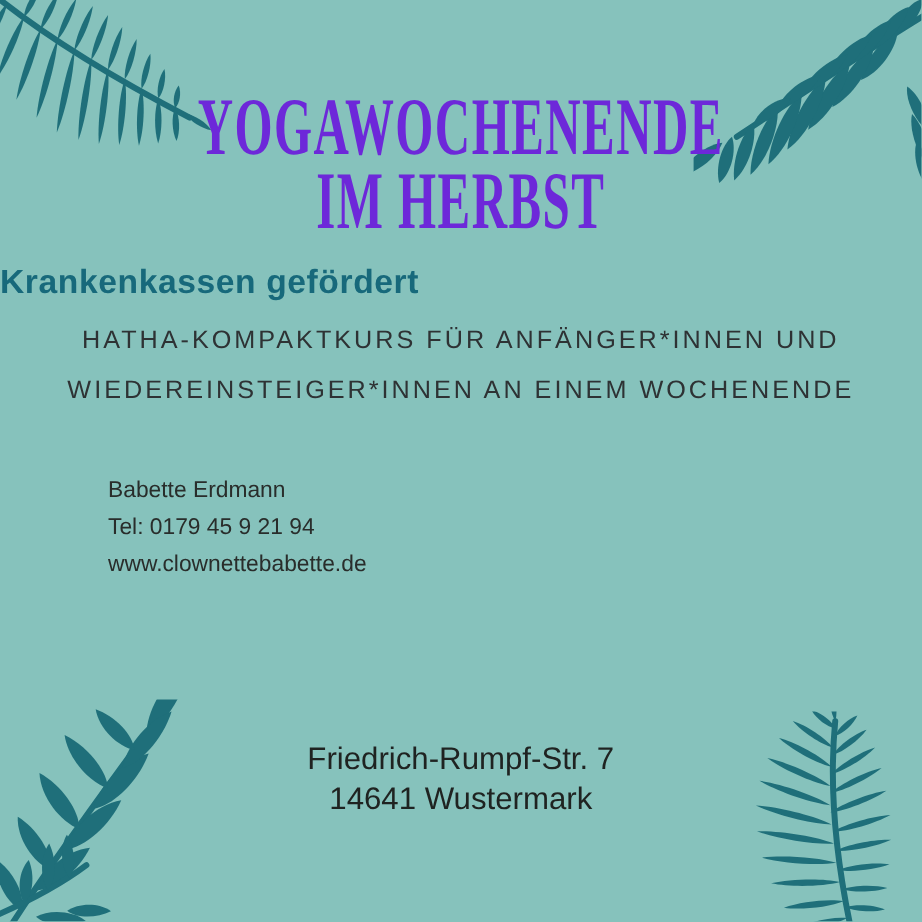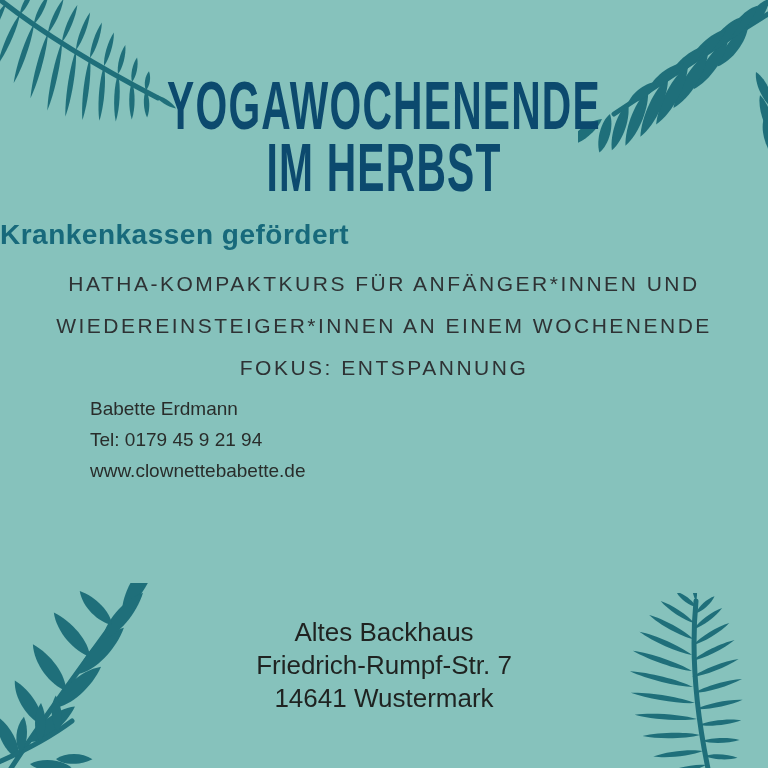--- a/index.html
+++ b/index.html
@@ -16,22 +16,22 @@
   .leaf-tl { top: 0; left: 0; }
   .leaf-tr { top: 0; right: 0; }
   .leaf-bl { bottom: 0; left: 0; }
   .leaf-br { bottom: 0; right: 0; }
   .leaf path, .leaf use { fill: #1f6f7a; }
   .leaf .stem { fill: none; stroke: #1f6f7a; stroke-width: 5; stroke-linecap: round; }
 
   
   .title-block {
     position: absolute; top: 74px; left: 0; right: 0;
-    text-align: center; color: #0c4a6e;
-    font-family: Liberation Sans, sans-serif; font-weight: 700;
+    text-align: center; color: #6d28d9;
+    font-family: Liberation Serif, serif; font-weight: 700;
   }
   .title-line {
     font-size: 68px; line-height: 62px; letter-spacing: 2px;
     transform: scaleX(0.60); transform-origin: 50% 50%;
     white-space: nowrap;
   }
 
   
   .subtitle {
     position: absolute; top: 219px; left: 0; right: 0;
@@ -186,29 +186,27 @@
   <div class="title-block">
     <div class="title-line">YOGAWOCHENENDE</div>
     <div class="title-line">IM HERBST</div>
   </div>
 
   <div class="subtitle">Krankenkassen gefördert</div>
 
   <div class="description">
     <p>HATHA-KOMPAKTKURS FÜR ANFÄNGER*INNEN UND</p>
     <p>WIEDEREINSTEIGER*INNEN AN EINEM WOCHENENDE</p>
-    <p>FOKUS: ENTSPANNUNG</p>
   </div>
 
   <div class="contact">
     <p>Babette Erdmann</p>
     <p>Tel: 0179 45 9 21 94</p>
     <p>www.clownettebabette.de</p>
   </div>
 
 
   <div class="venue">
-    <p>Altes Backhaus</p>
     <p>Friedrich-Rumpf-Str. 7</p>
     <p>14641 Wustermark</p>
   </div>
 
 </div>
 
 </body></html>

